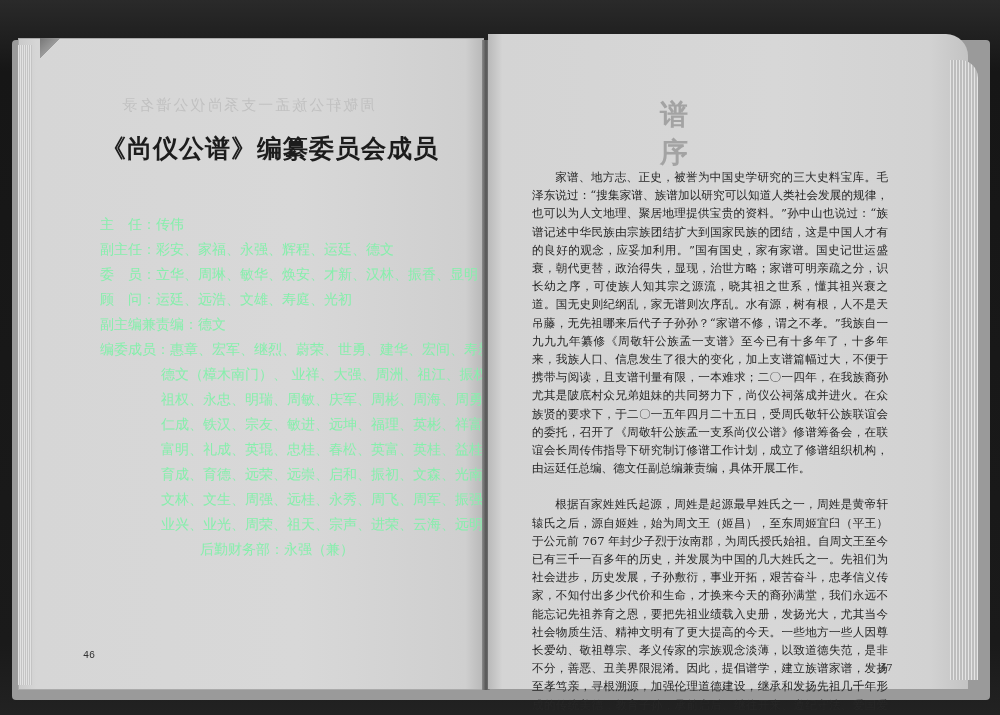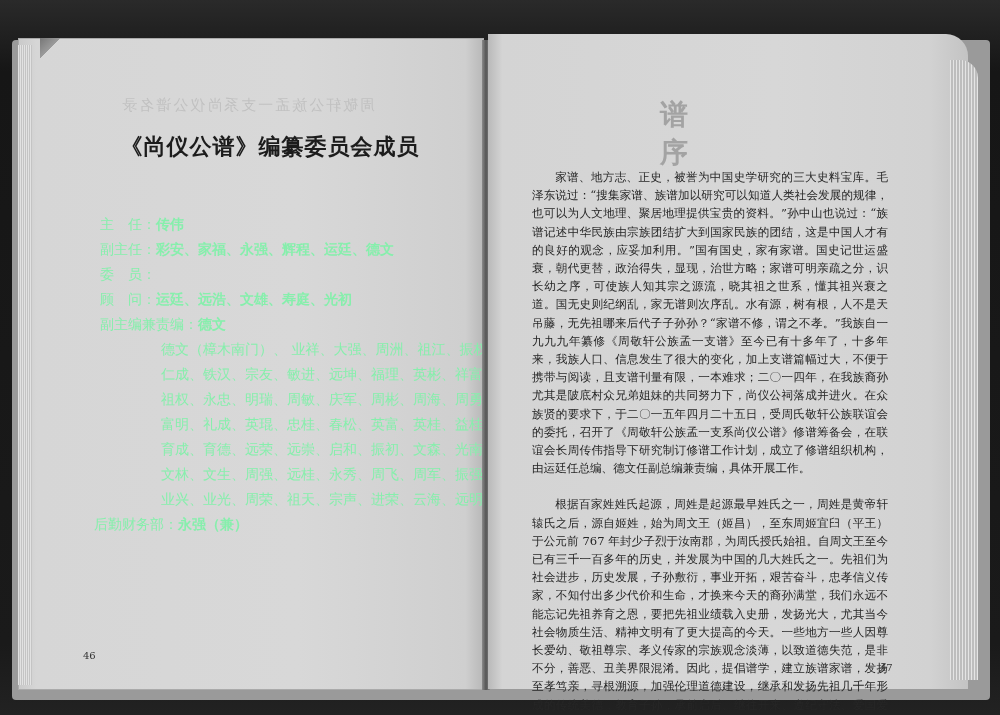--- a/index.html
+++ b/index.html
@@ -43,26 +43,26 @@
   .corner-fold {
     position:absolute; left:40px; top:38px; width:20px; height:20px;
     background: linear-gradient(135deg,#777 0%,#9a9a9a 50%,transparent 51%);
   }
   .bleed {
     position:absolute; color:#bcbcbc; font-size:15px; letter-spacing:2px;
     white-space:nowrap; opacity:.8; transform:scaleX(-1);
   }
   .left-title {
     position:absolute; left:60px; top:132px; width:420px; text-align:center;
-    font-size:22px; font-weight:bold; color:#1c1c1c; letter-spacing:1px;
+    font-size:25px; font-weight:bold; color:#1c1c1c; letter-spacing:1px;
   }
   .roster { position:absolute; left:100px; top:212px; width:360px; font-size:14px; line-height:25px; color:#86efac; }
   .roster .row { display:flex; white-space:nowrap; }
   .roster .lbl { flex:0 0 auto; }
-  .roster .val { flex:0 0 auto;font-weight:bold; }
+  .roster .val { flex:0 0 auto; }
   .roster .cont { padding-left:61px; white-space:nowrap; }
   .page-num { position:absolute; font-size:10px; color:#333; }
   .right-title {
     position:absolute; left:660px; top:96px; width:130px; 
     font-size:28px; font-weight:bold; letter-spacing:18px; color:#a3a3a3;
   }
   .preface {
     position:absolute; left:514px; top:150px; width:392px;
     font-size:11.6px; line-height:18.2px; color:#262626; text-align:justify;
   }
@@ -85,43 +85,48 @@
   <div class="row">
       <span class="lbl">主　任：</span>
       <span class="val">传伟</span>
     </div>
   <div class="row">
       <span class="lbl">副主任：</span>
       <span class="val">彩安、家福、永强、辉程、运廷、德文</span>
     </div>
   <div class="row">
       <span class="lbl">委　员：</span>
+      <span class="val">立华、周琳、敏华、焕安、才新、汉林、振香、显明</span>
     </div>
   <div class="row">
       <span class="lbl">顾　问：</span>
       <span class="val">运廷、远浩、文雄、寿庭、光初</span>
     </div>
   <div class="row">
       <span class="lbl">副主编兼责编：</span>
       <span class="val">德文</span>
     </div>
+  <div class="row">
+      <span class="lbl">编委成员：</span>
+      <span class="val">惠章、宏军、继烈、蔚荣、世勇、建华、宏间、寿新</span>
+    </div>
   <div class="cont">德文（樟木南门）、 业祥、大强、周洲、祖江、振权</div>
+  <div class="cont">祖权、永忠、明瑞、周敏、庆军、周彬、周海、周勇</div>
   <div class="cont">仁成、铁汉、宗友、敏进、远坤、福理、英彬、祥富</div>
-  <div class="cont">祖权、永忠、明瑞、周敏、庆军、周彬、周海、周勇</div>
   <div class="cont">富明、礼成、英琨、忠桂、春松、英富、英桂、益桂</div>
   <div class="cont">育成、育德、远荣、远崇、启和、振初、文森、光南</div>
   <div class="cont">文林、文生、周强、远桂、永秀、周飞、周军、振强</div>
   <div class="cont">业兴、业光、周荣、祖天、宗声、进荣、云海、远明</div>
-  <div class="row" style="margin-left:-6px;">
+  <div class="row" style="margin-left:-6px;justify-content:center;">
       <span class="lbl">后勤财务部：</span>
       <span class="val">永强（兼）</span>
     </div>
 </div>
 
-<div class="page-num" style="left:83px; top:650px;">46</div>
+<div class="page-num" style="left:83px; top:650px;font-family:Liberation Mono, monospace;">46</div>
 
 <div class="spine"></div>
 
 <div class="page-right"></div>
 <div class="page-right-edges"></div>
 
 <div class="right-title">谱　序</div>
 
 <div class="preface">
   <p>家谱、地方志、正史，被誉为中国史学研究的三大史料宝库。毛泽东说过：“搜集家谱、族谱加以研究可以知道人类社会发展的规律，也可以为人文地理、聚居地理提供宝贵的资料。”孙中山也说过：“族谱记述中华民族由宗族团结扩大到国家民族的团结，这是中国人才有的良好的观念，应妥加利用。”国有国史，家有家谱。国史记世运盛衰，朝代更替，政治得失，显现，治世方略；家谱可明亲疏之分，识长幼之序，可使族人知其宗之源流，晓其祖之世系，懂其祖兴衰之道。国无史则纪纲乱，家无谱则次序乱。水有源，树有根，人不是天吊藤，无先祖哪来后代子子孙孙？“家谱不修，谓之不孝。”我族自一九九九年纂修《周敬轩公族孟一支谱》至今已有十多年了，十多年来，我族人口、信息发生了很大的变化，加上支谱篇幅过大，不便于携带与阅读，且支谱刊量有限，一本难求；二〇一四年，在我族裔孙尤其是陂底村众兄弟姐妹的共同努力下，尚仪公祠落成并进火。在众族贤的要求下，于二〇一五年四月二十五日，受周氏敬轩公族联谊会的委托，召开了《周敬轩公族孟一支系尚仪公谱》修谱筹备会，在联谊会长周传伟指导下研究制订修谱工作计划，成立了修谱组织机构，由运廷任总编、德文任副总编兼责编，具体开展工作。</p>

